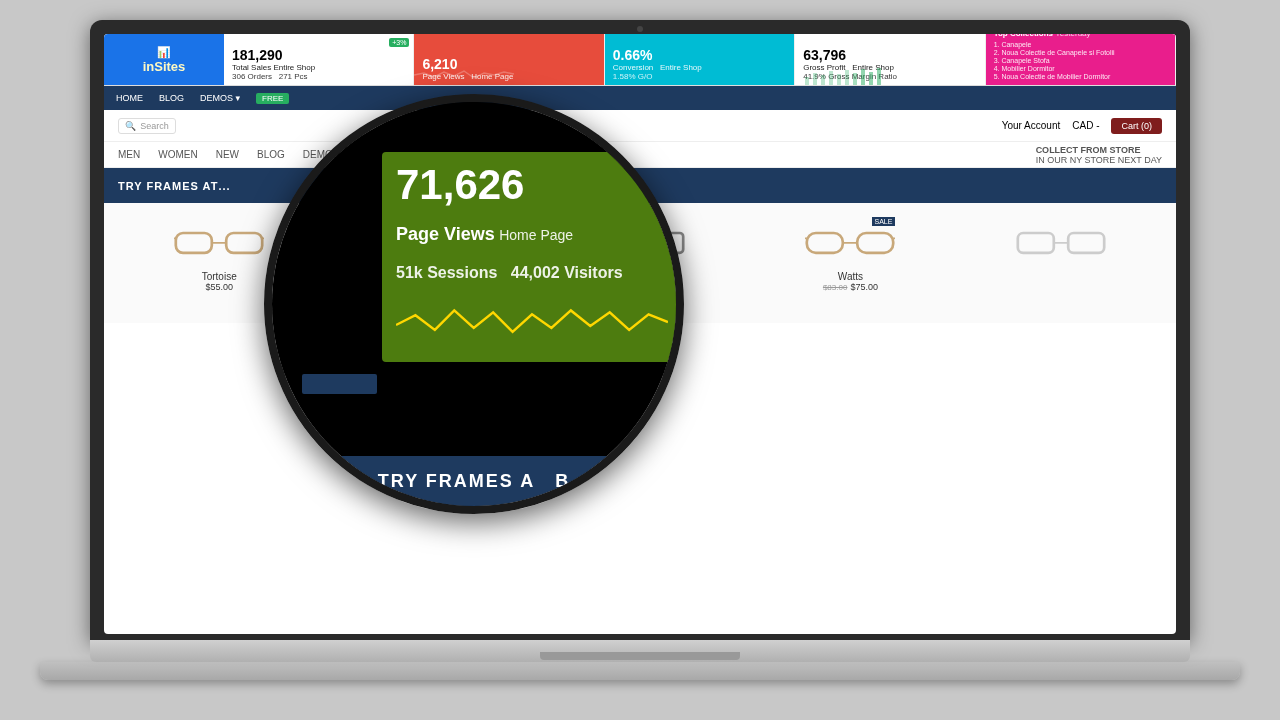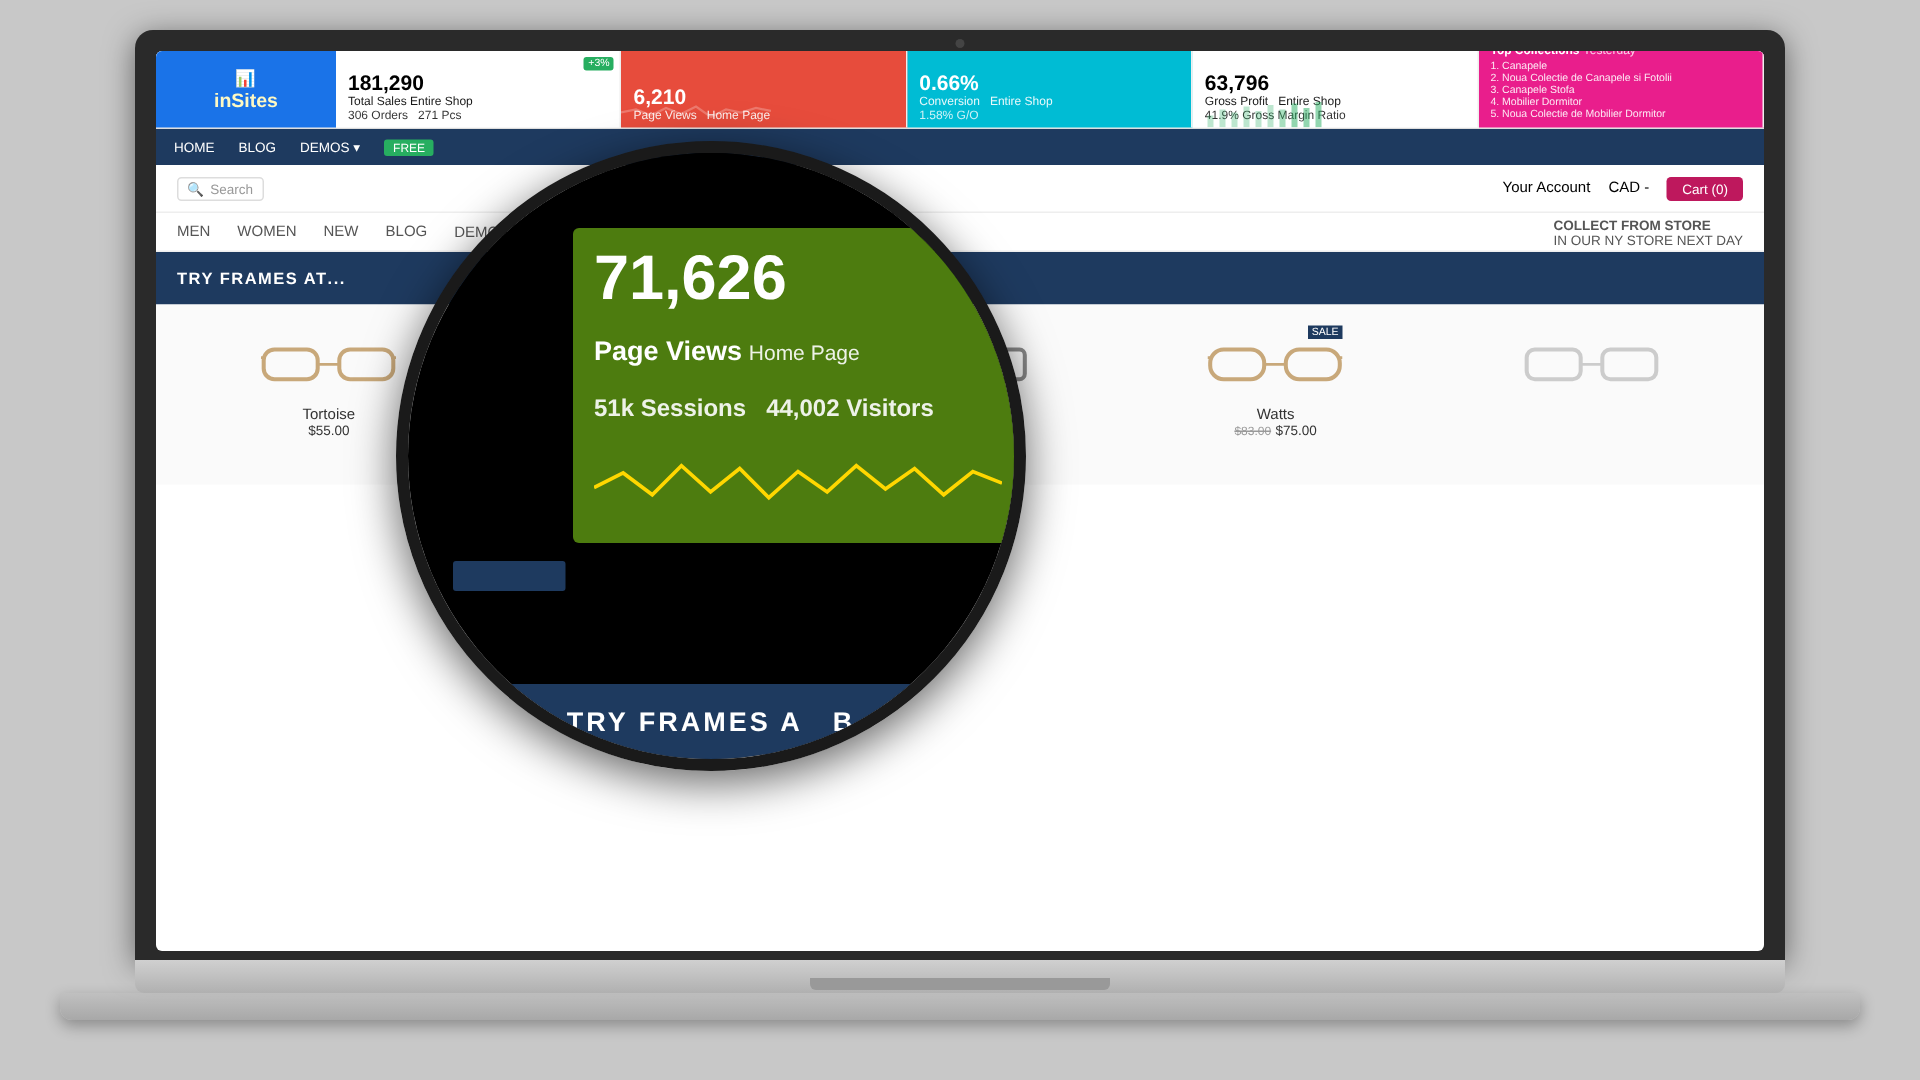--- a/index.html
+++ b/index.html
@@ -203,21 +203,21 @@
 
     .shop-header-right {
       margin-left: auto;
       display: flex;
       align-items: center;
       gap: 12px;
       font-size: 10px;
     }
 
     .cart-btn {
-      background: #be185d;
+      background: #7f1d1d;
       color: white;
       padding: 3px 10px;
       border-radius: 3px;
       font-size: 9px;
     }
 
     
     .product-nav {
       display: flex;
       align-items: center;

